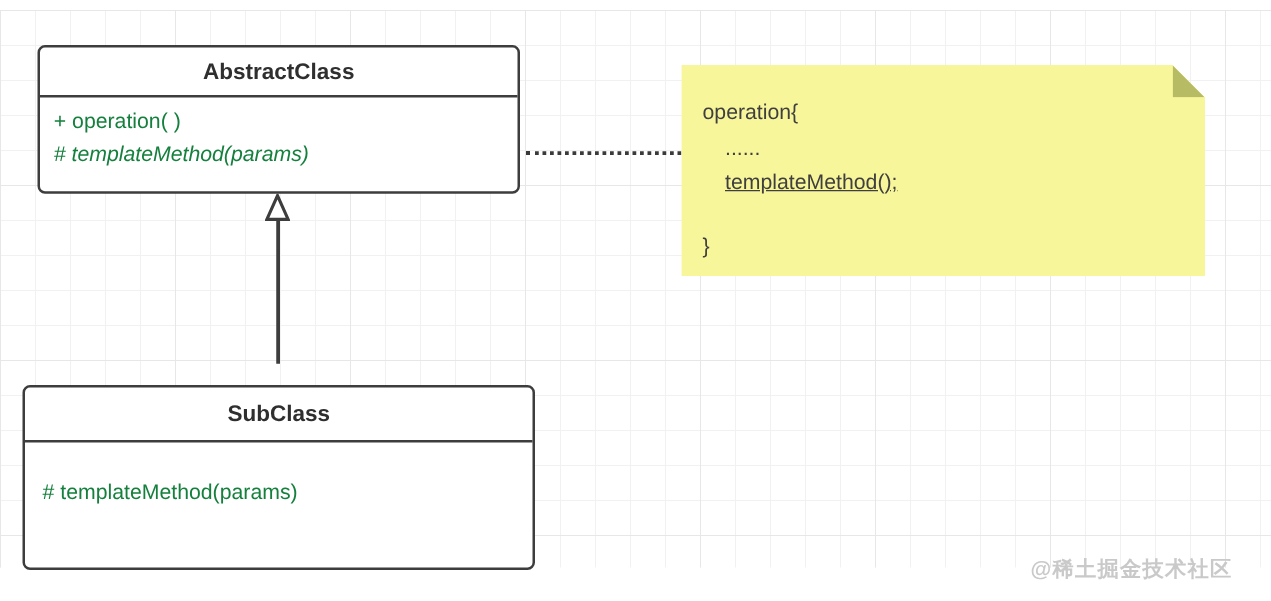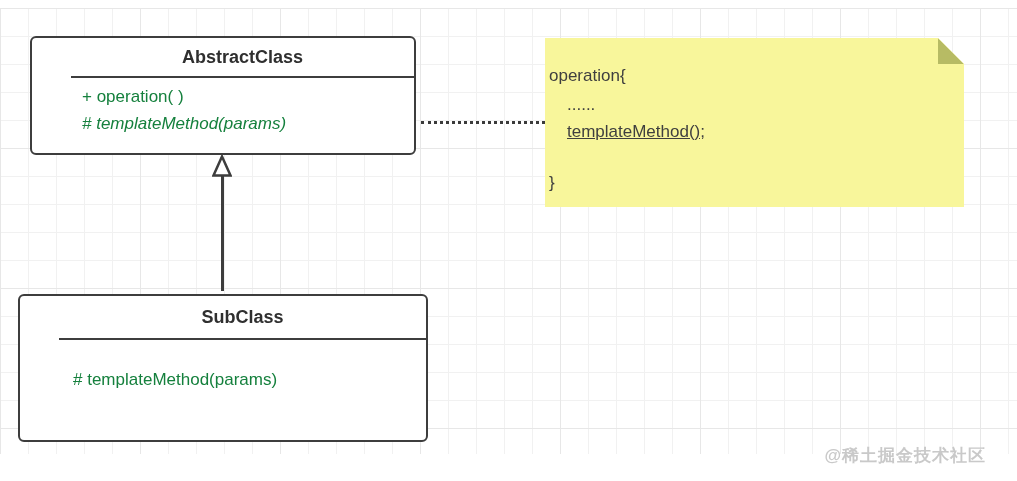--- a/index.html
+++ b/index.html
@@ -31,21 +31,20 @@
   }
 
   
   .uml-class {
     position: absolute;
     background: #ffffff;
     border: 2.5px solid #3d3d3d;
     border-radius: 6px;
     box-sizing: border-box;
     color: #383838;
-    padding-left: 39px;
   }
   .uml-class .uml-title {
     text-align: center;
     font-weight: bold;
     font-size: 18px;
     color: #2f2f2f;
     border-bottom: 2.5px solid #3d3d3d;
     box-sizing: border-box;
     display: flex;
     align-items: center;
@@ -61,21 +60,21 @@
     left: 30px;
     top: 36px;
     width: 386px;
     height: 119px;
   }
   .abstract-class .uml-title { height: 40px; }
   .abstract-class .uml-body { padding: 5px 10px 0 11px; }
 
   .sub-class {
     left: 18px;
-    top: 294px;
+    top: 308px;
     width: 410px;
     height: 148px;
   }
   .sub-class .uml-title { height: 44px; }
   .sub-class .uml-body { padding: 26px 10px 0 14px; }
 
   .method-italic { font-style: italic; }
 
   
   .inherit-line {
@@ -101,27 +100,27 @@
     top: 121px;
     width: 124px;
     height: 0;
     border-top: 3px dotted #3a3a3a;
   }
 
   
   .note {
     position: absolute;
     left: 545px;
-    top: 38px;
+    top: 52px;
     width: 419px;
     height: 169px;
     background: #f8f69b;
     clip-path: polygon(0 0, calc(100% - 26px) 0, 100% 26px, 100% 100%, 0 100%);
     box-sizing: border-box;
-    padding: 24px 0 0 4px;
+    padding: 24px 0 0 17px;
     font-size: 17px;
     color: #3f3f3f;
     line-height: 27px;
   }
   .note-fold {
     position: absolute;
     top: 0;
     right: 0;
     width: 26px;
     height: 26px;

